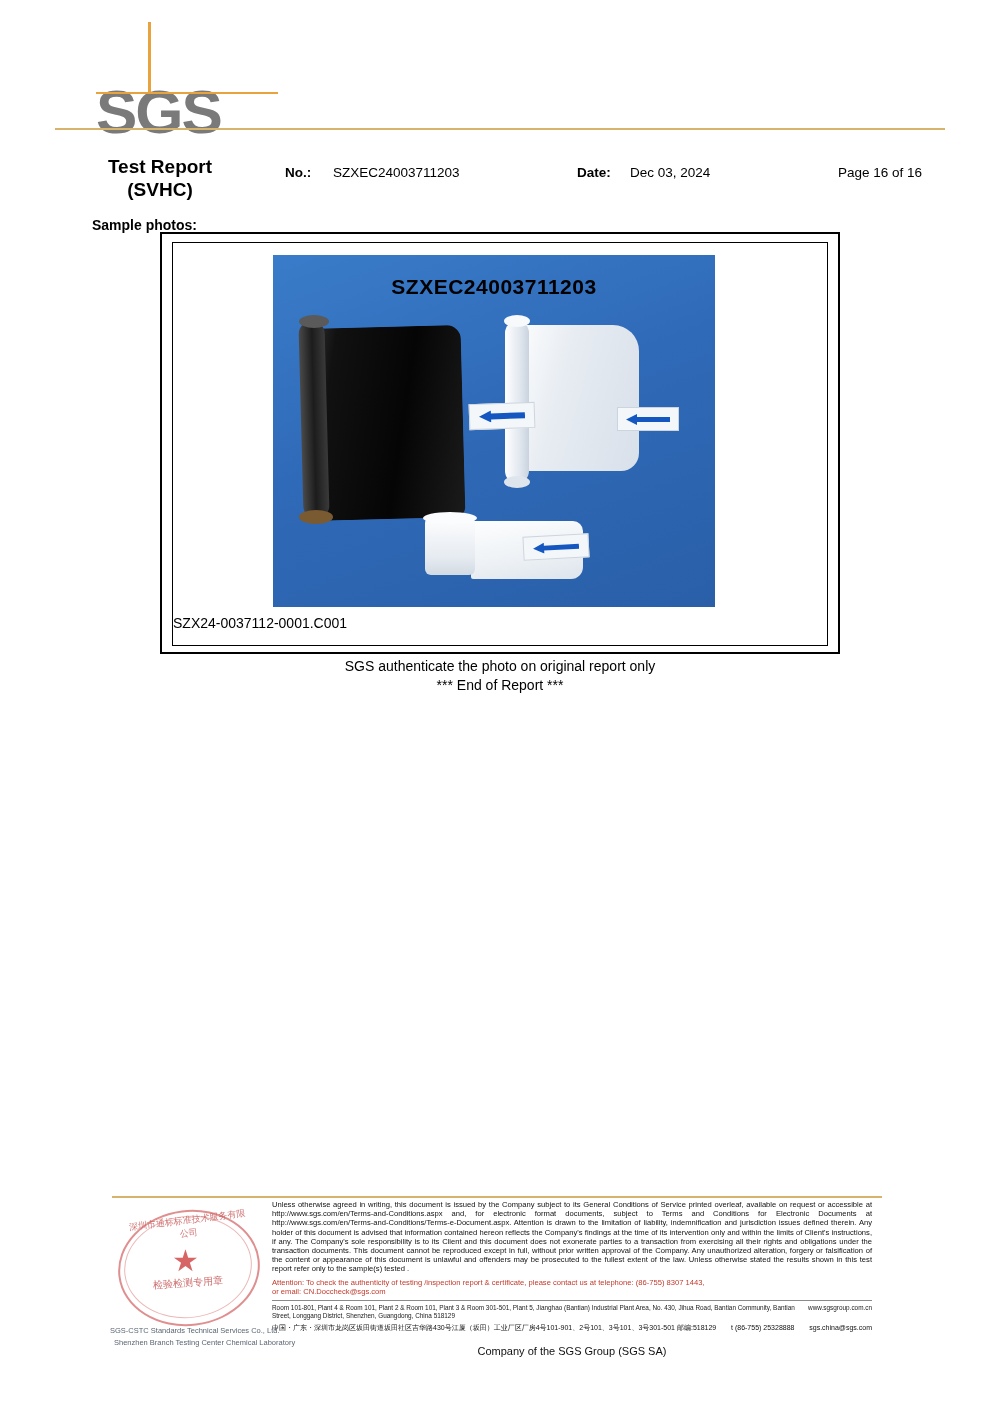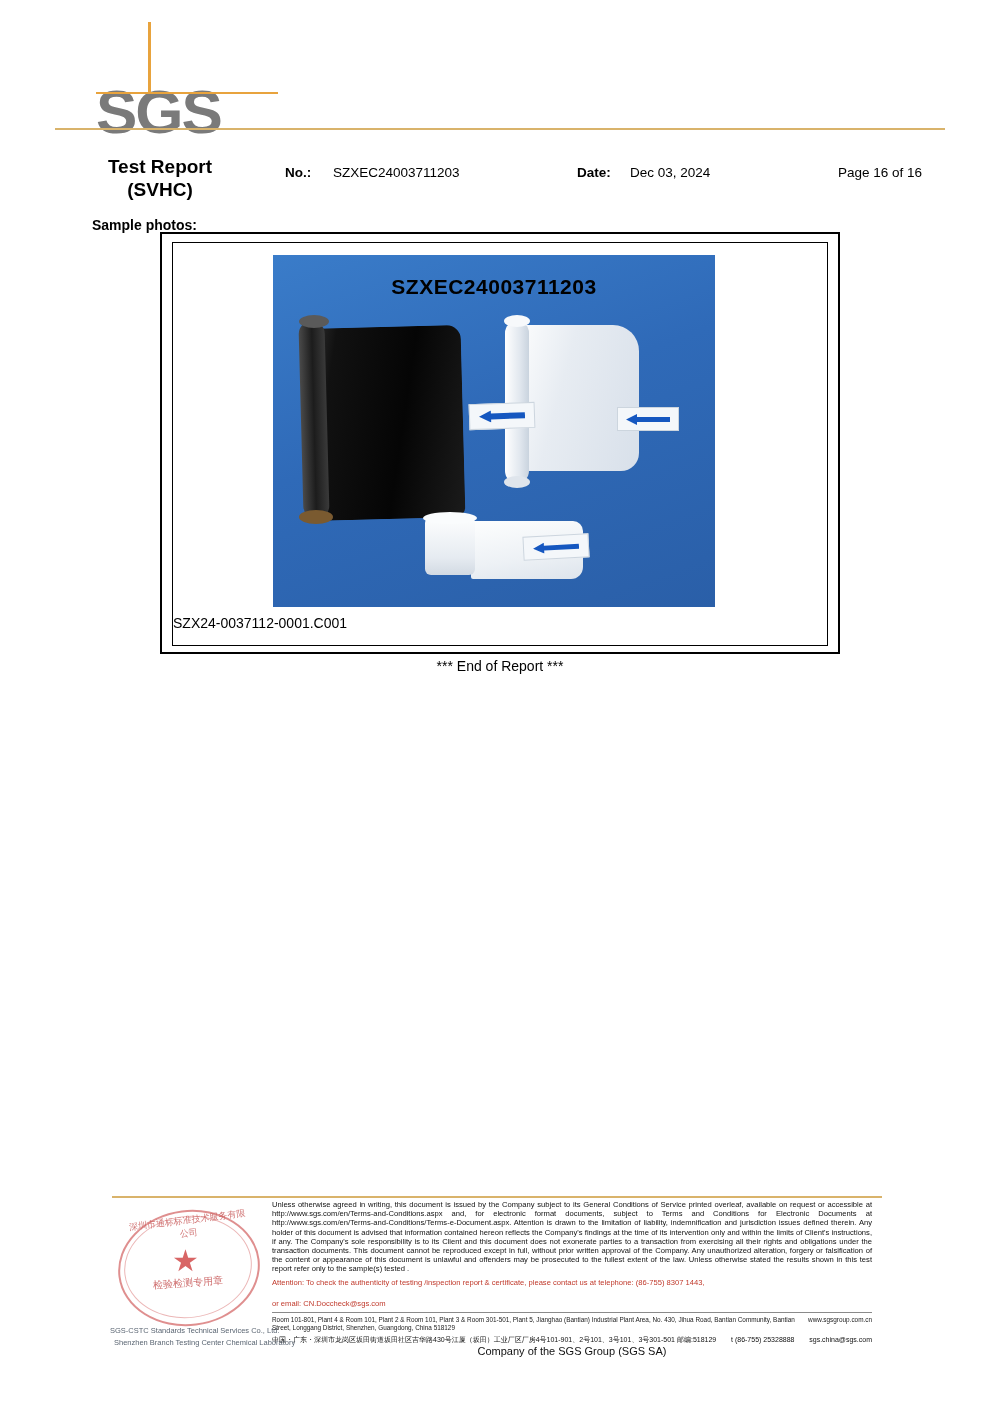--- a/index.html
+++ b/index.html
@@ -473,39 +473,40 @@
           <polygon points="0,5.5 11,0 11,3 46,3 46,8 11,8 11,11" fill="#1557c0"></polygon>
         </svg>
       </div>
     </div>
 
     <div class="photo-filename">SZX24-0037112-0001.C001</div>
   </div>
 </div>
 
 <div class="photo-note">
+  <div>SGS authenticate the photo on original report only</div>
   <div>*** End of Report ***</div>
 </div>
 
 <div class="bottom-rule"></div>
 
 <div class="stamp">
   <div class="stamp-ellipse"></div>
   <div class="stamp-ellipse2"></div>
   <div class="stamp-cn-top">深圳市通标标准技术服务有限公司</div>
   <div class="stamp-star">★</div>
   <div class="stamp-cn-mid">检验检测专用章</div>
   <div class="stamp-line" id="stamp-line-1">SGS-CSTC Standards Technical Services Co., Ltd.</div>
   <div class="stamp-line" id="stamp-line-2">Shenzhen Branch  Testing Center Chemical Laboratory</div>
 </div>
 
 <div class="legal">
   <p>Unless otherwise agreed in writing, this document is issued by the Company subject to its General Conditions of Service printed overleaf, available on request or accessible at http://www.sgs.com/en/Terms-and-Conditions.aspx and, for electronic format documents, subject to Terms and Conditions for Electronic Documents at http://www.sgs.com/en/Terms-and-Conditions/Terms-e-Document.aspx. Attention is drawn to the limitation of liability, indemnification and jurisdiction issues defined therein. Any holder of this document is advised that information contained hereon reflects the Company's findings at the time of its intervention only and within the limits of Client's instructions, if any. The Company's sole responsibility is to its Client and this document does not exonerate parties to a transaction from exercising all their rights and obligations under the transaction documents. This document cannot be reproduced except in full, without prior written approval of the Company. Any unauthorized alteration, forgery or falsification of the content or appearance of this document is unlawful and offenders may be prosecuted to the fullest extent of the law. Unless otherwise stated the results shown in this test report refer only to the sample(s) tested .</p>
   <p class="bold-attn">Attention: To check the authenticity of testing /inspection report &amp; certificate, please contact us at telephone: (86-755) 8307 1443,</p>
-  <p class="bold-attn" style="margin-top:12px">or email: CN.Doccheck@sgs.com</p>
+  <p class="bold-attn" style="margin-top:0">or email: CN.Doccheck@sgs.com</p>
   <div class="addr-rule"></div>
   <div class="addr-row">
     <span>Room 101-801, Plant 4 &amp; Room 101, Plant 2 &amp; Room 101, Plant 3 &amp; Room 301-501, Plant 5, Jianghao (Bantian) Industrial Plant Area, No. 430, Jihua Road, Bantian Community, Bantian Street, Longgang District, Shenzhen, Guangdong, China 518129</span>
     <span class="addr-right">www.sgsgroup.com.cn</span>
   </div>
   <div class="addr-cn">
     <span>中国・广东・深圳市龙岗区坂田街道坂田社区吉华路430号江厦（坂田）工业厂区厂房4号101-901、2号101、3号101、3号301-501 邮编:518129</span>
     <span class="addr-right">t (86-755) 25328888</span>
     <span class="addr-right">sgs.china@sgs.com</span>
   </div>

